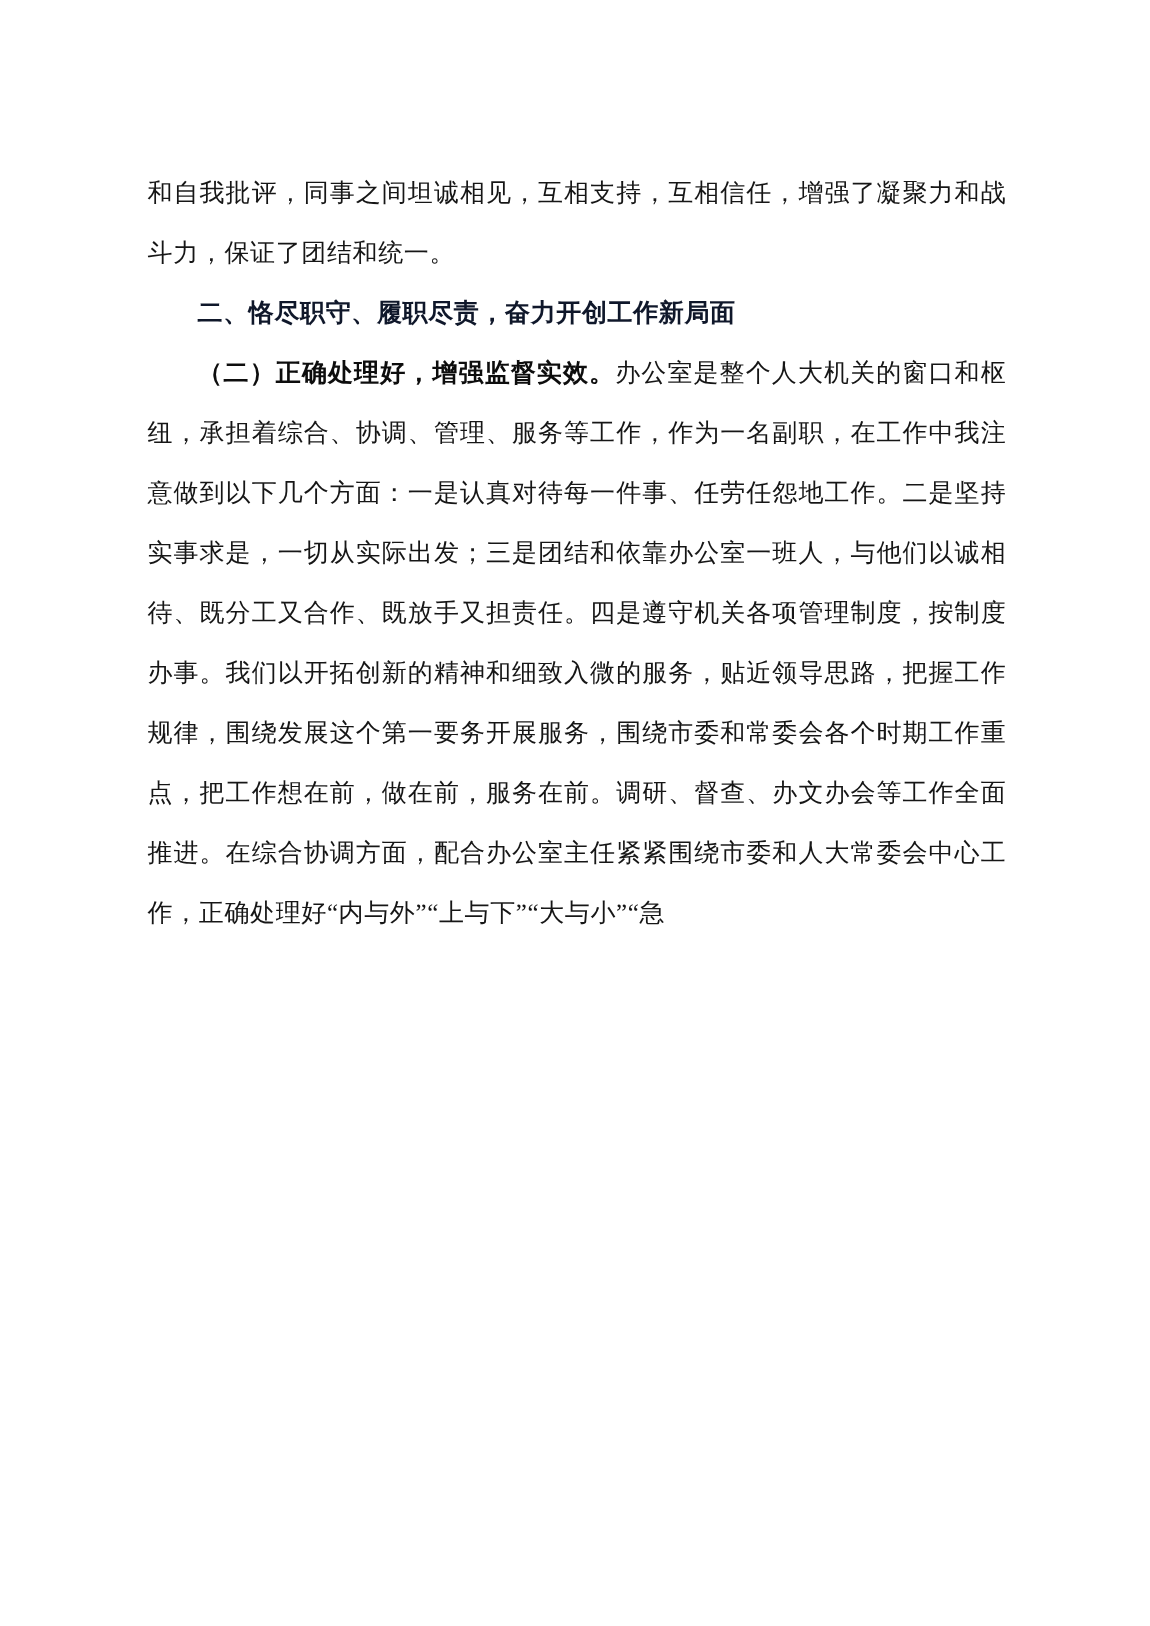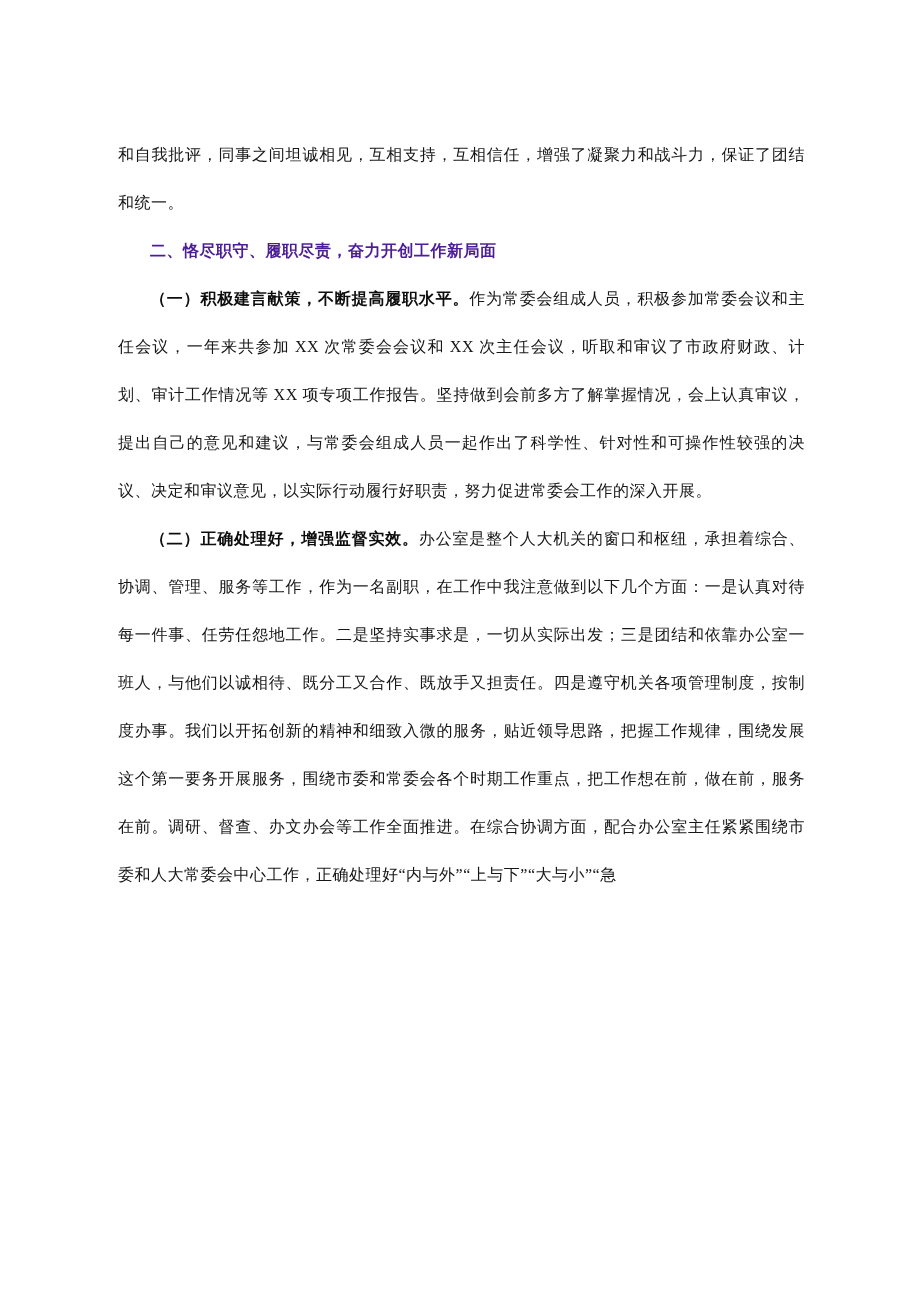--- a/index.html
+++ b/index.html
@@ -9,49 +9,48 @@
   }
   .page {
     position: relative;
     width: 920px;
     height: 1301px;
     box-sizing: border-box;
     background: #ffffff;
     padding: 131px 115px 0 118px;
     overflow: hidden;
     font-family: "Liberation Serif", "DejaVu Serif", serif;
-    font-size: 16px;
+    font-size: 20px;
     color: #161616;
   }
   .para {
     margin: 0;
     line-height: 48px;
     text-align: justify;
     text-justify: inter-ideograph;
     letter-spacing: 0.5px;
     word-break: break-all;
   }
   .para.indent {
     text-indent: 2em;
   }
   .section-heading {
     font-weight: bold;
-    color: #4c1d95;
+    color: #0f172a;
   }
   .lead {
     font-weight: bold;
     color: #0d0d0d;
   }
 </style>
 </head>
 <body>
 
 <div class="page">
 
   <p class="para">和自我批评，同事之间坦诚相见，互相支持，互相信任，增强了凝聚力和战斗力，保证了团结和统一。</p>
 
   <p class="para indent section-heading">二、恪尽职守、履职尽责，奋力开创工作新局面</p>
 
-  <p class="para indent"><span class="lead">（一）积极建言献策，不断提高履职水平。</span><span>作为常委会组成人员，积极参加常委会议和主任会议，一年来共参加 XX 次常委会会议和 XX 次主任会议，听取和审议了市政府财政、计划、审计工作情况等 XX 项专项工作报告。坚持做到会前多方了解掌握情况，会上认真审议，提出自己的意见和建议，与常委会组成人员一起作出了科学性、针对性和可操作性较强的决议、决定和审议意见，以实际行动履行好职责，努力促进常委会工作的深入开展。</span></p>
 
   <p class="para indent"><span class="lead">（二）正确处理好，增强监督实效。</span><span>办公室是整个人大机关的窗口和枢纽，承担着综合、协调、管理、服务等工作，作为一名副职，在工作中我注意做到以下几个方面：一是认真对待每一件事、任劳任怨地工作。二是坚持实事求是，一切从实际出发；三是团结和依靠办公室一班人，与他们以诚相待、既分工又合作、既放手又担责任。四是遵守机关各项管理制度，按制度办事。我们以开拓创新的精神和细致入微的服务，贴近领导思路，把握工作规律，围绕发展这个第一要务开展服务，围绕市委和常委会各个时期工作重点，把工作想在前，做在前，服务在前。调研、督查、办文办会等工作全面推进。在综合协调方面，配合办公室主任紧紧围绕市委和人大常委会中心工作，正确处理好“内与外”“上与下”“大与小”“急</span></p>
 
 </div>
 
 </body></html>

